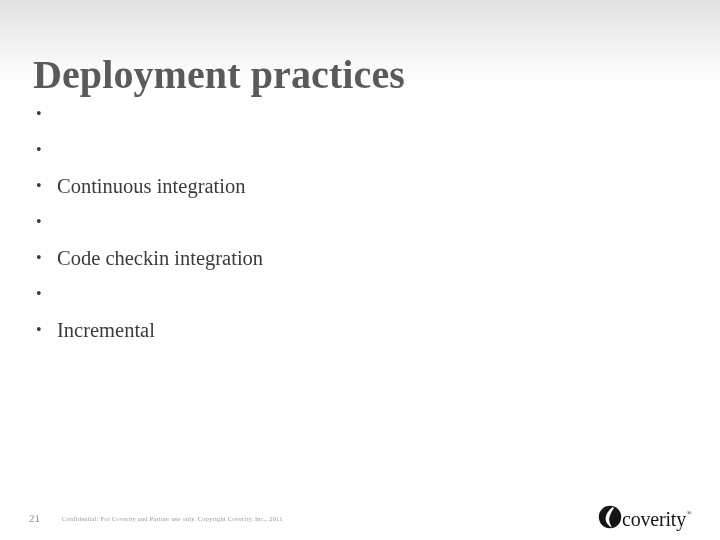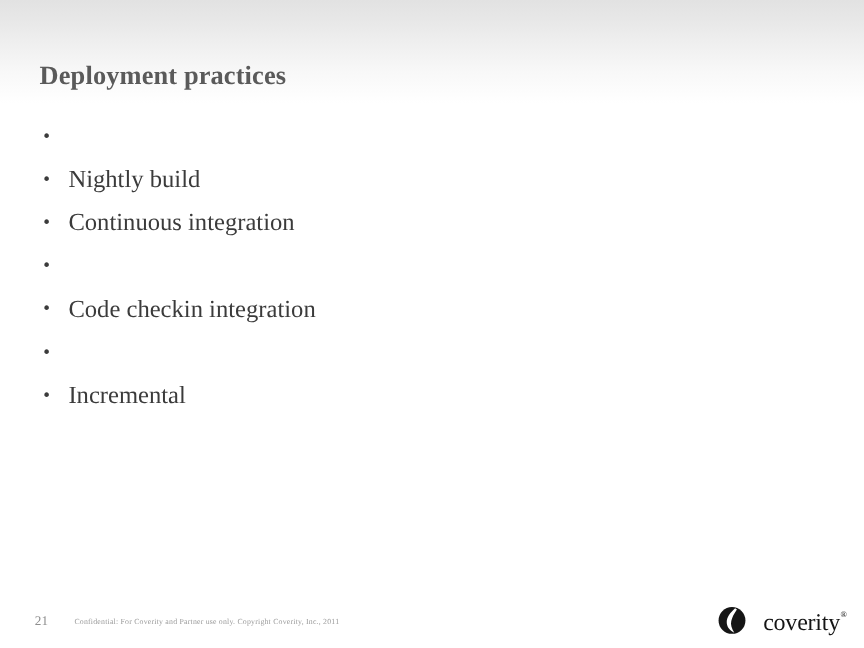--- a/index.html
+++ b/index.html
@@ -25,21 +25,21 @@
     left: 0;
     top: 0;
     width: 720px;
     height: 86px;
     background: linear-gradient(to bottom, #e2e2e2 0%, #e7e7e7 18%, #efefef 42%, #f8f8f8 70%, #ffffff 100%);
   }
   .slide-title {
     position: absolute;
     left: 33px;
     top: 29px;
-    font-size: 22px;
+    font-size: 40px;
     line-height: 38px;
     color: #5a5a5a;
     letter-spacing: 0.1px;
     white-space: nowrap;
   }
   .bullet-list {
     position: absolute;
     left: 30px;
     top: 96px;
     width: 660px;
@@ -96,21 +96,21 @@
     display: flex;
     align-items: center;
   }
   .logo-mark {
     width: 24px;
     height: 24px;
     flex: 0 0 24px;
     display: block;
   }
   .logo-wordmark {
-    margin-left: 14px;
+    margin-left: 0;
     font-size: 20px;
     line-height: 24px;
     color: #151515;
     letter-spacing: -0.2px;
     position: relative;
     font-family: "Liberation Serif", "DejaVu Serif", serif;
   }
   .logo-reg {
     font-size: 7px;
     vertical-align: super;
@@ -128,21 +128,20 @@
   <div class="bg-gradient"></div>
 
   <h1 class="slide-title">Deployment practices</h1>
 
   <ul class="bullet-list">
     <li class="bullet-item">
       <span class="bullet-marker">•</span>
     </li>
     <li class="bullet-item">
       <span class="bullet-marker">•</span>
-      <span>Nightly build</span>
     </li>
     <li class="bullet-item">
       <span class="bullet-marker">•</span>
       <span>Continuous integration</span>
     </li>
     <li class="bullet-item">
       <span class="bullet-marker">•</span>
     </li>
     <li class="bullet-item">
       <span class="bullet-marker">•</span>

